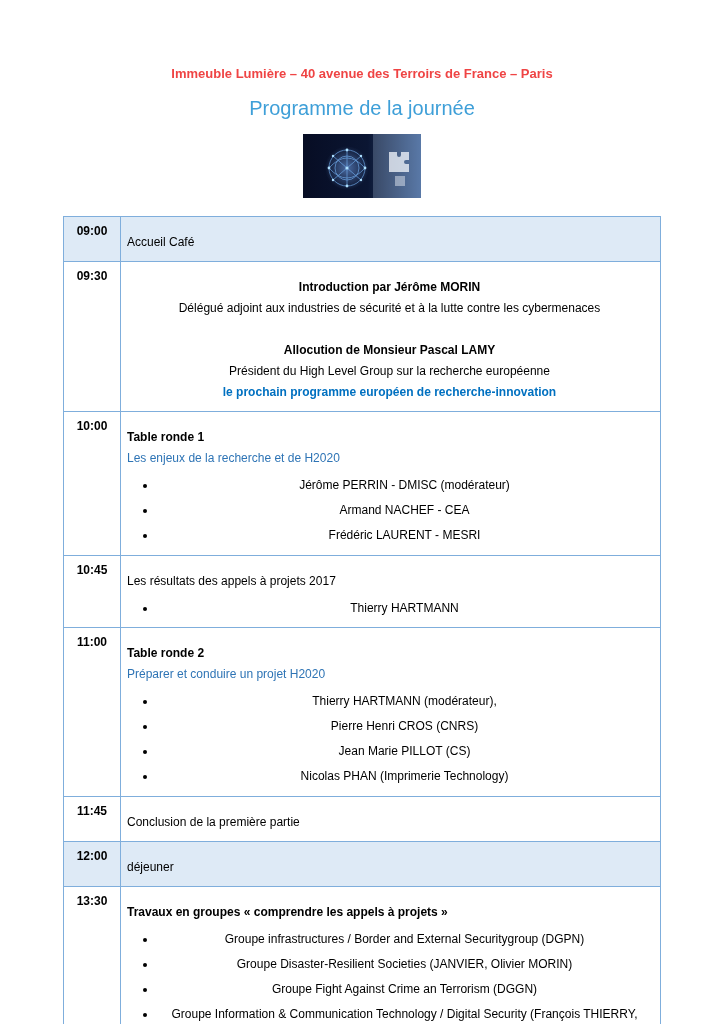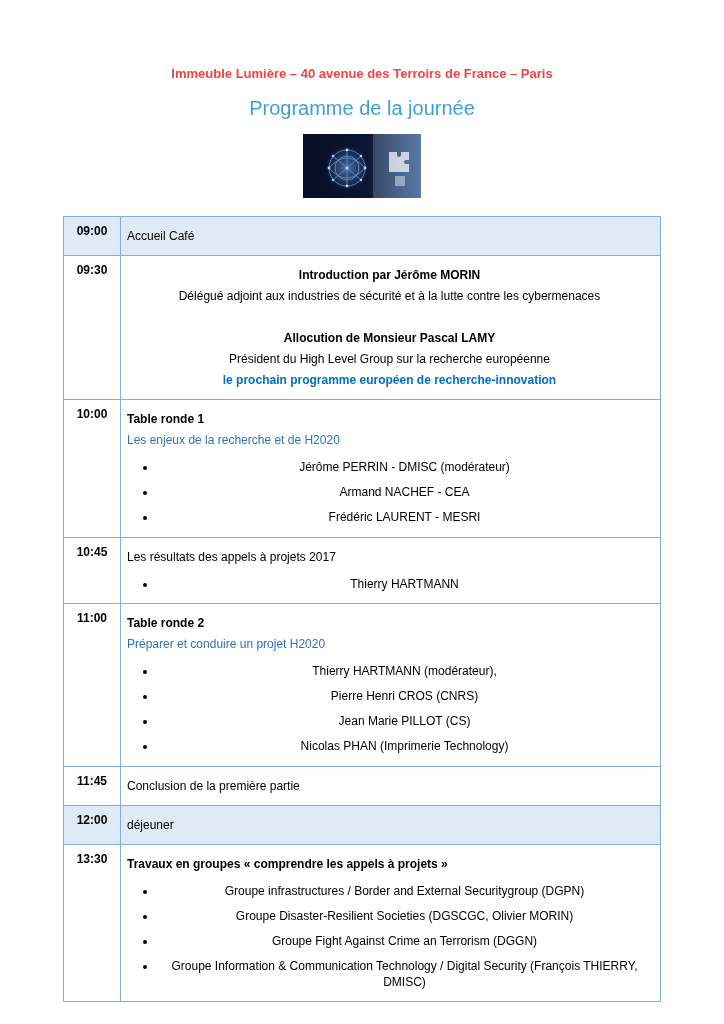--- a/index.html
+++ b/index.html
@@ -46,21 +46,21 @@
   table.schedule td {
     border: 1.5px solid var(--border-blue, #7FAEDC);
     vertical-align: top;
   }
   td.time-cell {
     width: 57px;
     text-align: center;
     font-weight: bold;
     padding: 7px 2px;
   }
-  td.content-cell { padding: 7px 8px 7px 6px; }
+  td.content-cell { padding: 13px 8px 7px 6px; }
   tr.highlight td { background: var(--row-highlight, #DEEAF6); margin-top: 21px; }
 
   .line { margin: 3px 0; line-height: 1.5; }
   .bold { font-weight: bold; }
   .blue { color: var(--accent-blue, #2E74B5); }
   .blue2 { color: var(--bright-blue, #0070C0); }
   .center { text-align: center; }
   .spacer { height: 18px; margin: 0; }
 
   ul.bullets { margin: 10px 0 4px 30px; list-style: disc; }
@@ -188,21 +188,21 @@
           <td class="content-cell">
             <p class="line">déjeuner</p>
           </td>
         </tr>
         <tr class="">
           <td class="time-cell">13:30</td>
           <td class="content-cell">
             <p class="line bold">Travaux en groupes « comprendre les appels à projets »</p>
             <ul class="bullets">
               <li>Groupe infrastructures / Border and External Securitygroup (DGPN)</li>
-              <li>Groupe Disaster-Resilient Societies (DGSCGC, Olivier MORIN)</li>
+              <li>Groupe Disaster-Resilient Societies (JANVIER, Olivier MORIN)</li>
               <li>Groupe Fight Against Crime an Terrorism (DGGN)</li>
               <li>Groupe Information &amp; Communication Technology / Digital Security (François THIERRY, DMISC)</li>
             </ul>
           </td>
         </tr>
       </tbody>
   </table>
 
 </div>
 

